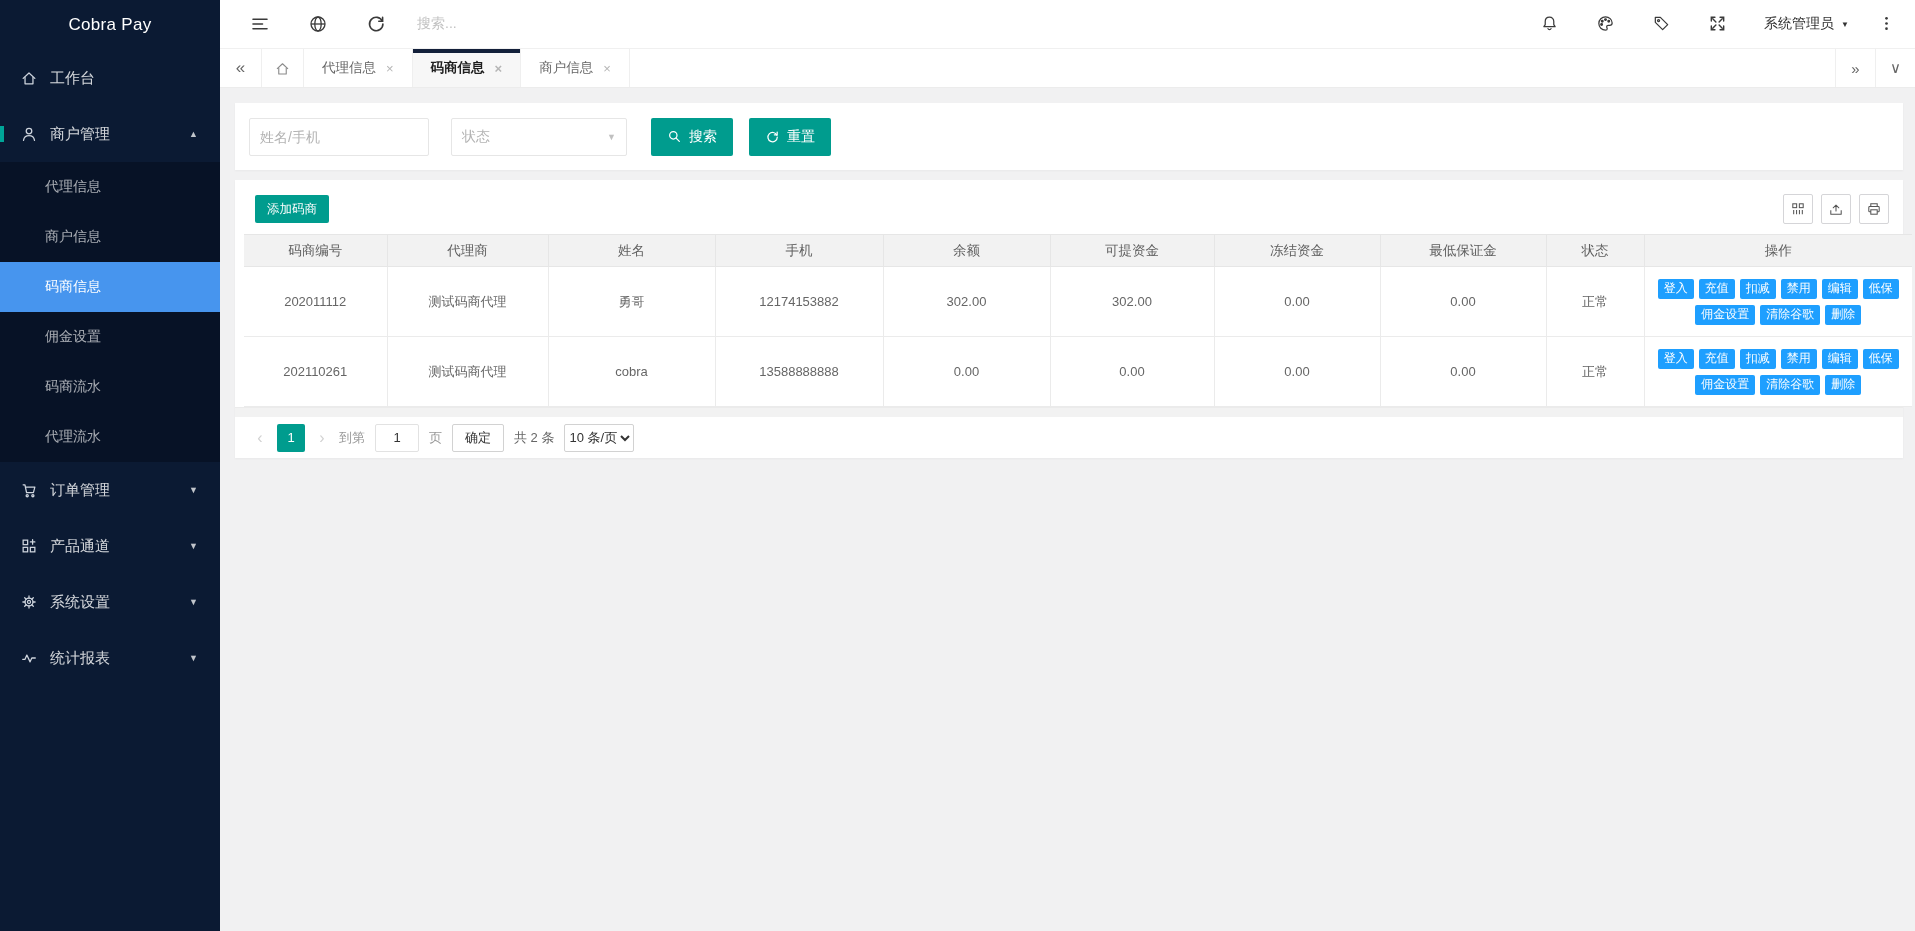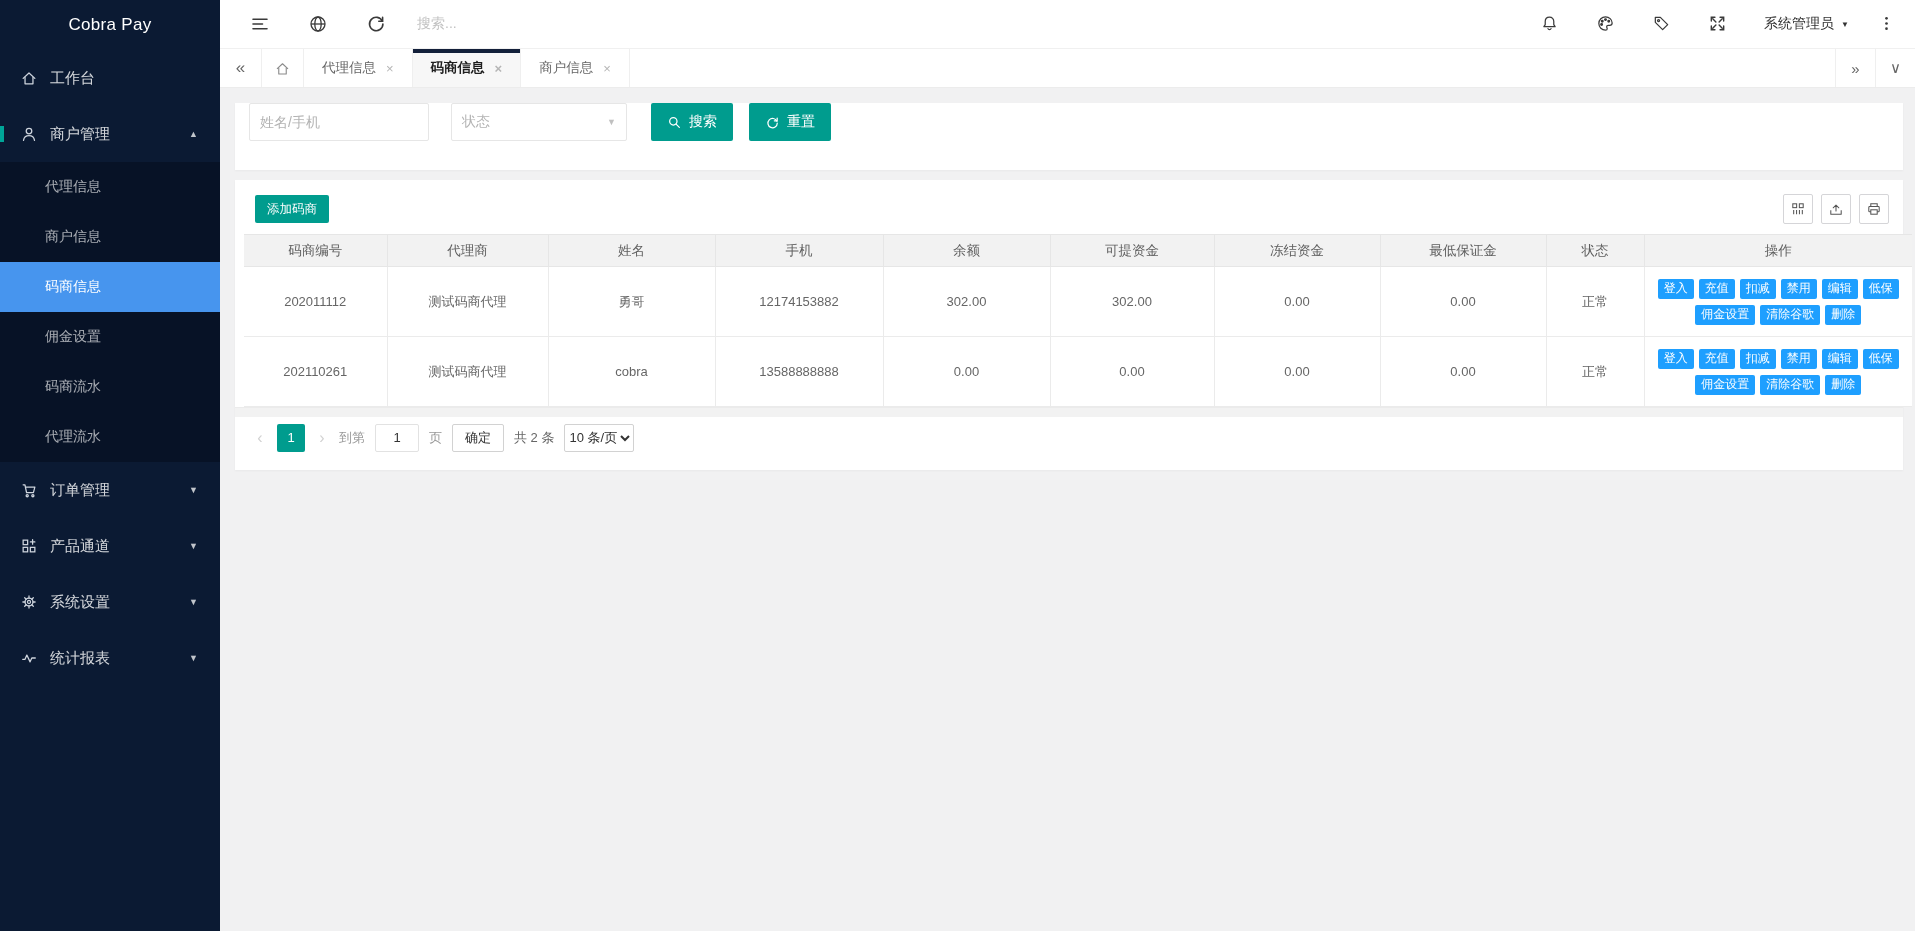--- a/index.html
+++ b/index.html
@@ -42,31 +42,31 @@
   .tab.active { background:#f7f7f7; color:#1f1f1f; font-weight:bold; }
   .tab.active::before { content:""; position:absolute; top:0; left:0; right:0; height:4px; background:#13203a; }
   .tab-right { margin-left:auto; display:flex; }
   .tab-ctrl { width:40px; display:flex; align-items:center; justify-content:center; border-left:1px solid #efefef; color:#666; font-size:15px; cursor:pointer; }
 
   
   .content { flex:1; padding:15px 12px 0 15px; overflow:hidden; }
   .card { background:#fff; box-shadow:0 1px 2px rgba(0,0,0,.04); }
 
   
-  .filter-card { height:67px; display:flex; padding-left:14px; margin-bottom:10px; }
+  .filter-card { height:67px; display:flex; align-items:center; padding-left:14px; margin-bottom:10px; }
   .f-input { width:180px; height:38px; border:1px solid #e6e6e6; border-radius:2px; padding:0 10px; font-size:14px; color:#333; outline:none; }
   .f-input::placeholder { color:#b3b3b3; }
   .f-select { width:176px; height:38px; border:1px solid #e6e6e6; border-radius:2px; margin-left:22px; display:flex; align-items:center; justify-content:space-between; padding:0 10px; color:#b3b3b3; font-size:14px; cursor:pointer; }
   .f-select .caret { font-size:9px; color:#c0c0c0; }
   .btn-teal { background:#009c8e; color:#fff; border:none; border-radius:2px; height:38px; padding:0 16px; font-size:14px; display:flex; align-items:center; gap:7px; cursor:pointer; font-family:inherit; }
   .btn-search { margin-left:24px; }
   .btn-reset { margin-left:16px; }
 
   
-  .table-card { padding-bottom:12px; }
+  .table-card { padding-bottom:0; }
   .toolbar { display:flex; align-items:center; padding:14px 14px 10px 20px; }
   .btn-add { height:28px; padding:0 12px; font-size:12.5px; gap:0; }
   .tool-icons { margin-left:auto; display:flex; gap:8px; }
   .tool-btn { width:30px; height:30px; border:1px solid #d5d5d8; border-radius:2px; background:#fff; display:flex; align-items:center; justify-content:center; cursor:pointer; }
 
   table.grid { width:100%; border-collapse:collapse; table-layout:fixed;margin-left:9px; }
   .grid th { background:#f2f2f2; height:32px; font-weight:normal; font-size:13.5px; color:#5e5e5e; border:1px solid #e6e6e6; }
   .grid td { height:70px; text-align:center; font-size:13px; color:#666; border:1px solid #ebebeb; background:#fff; }
   .grid th:first-child, .grid td:first-child { border-left:none; }
   .grid th:last-child, .grid td:last-child { border-right:none; }

